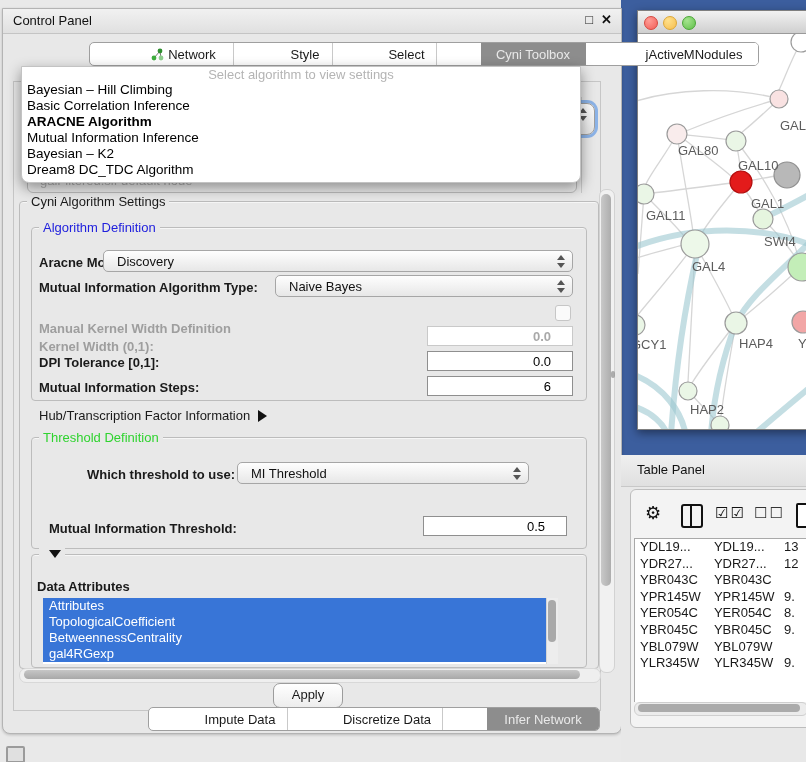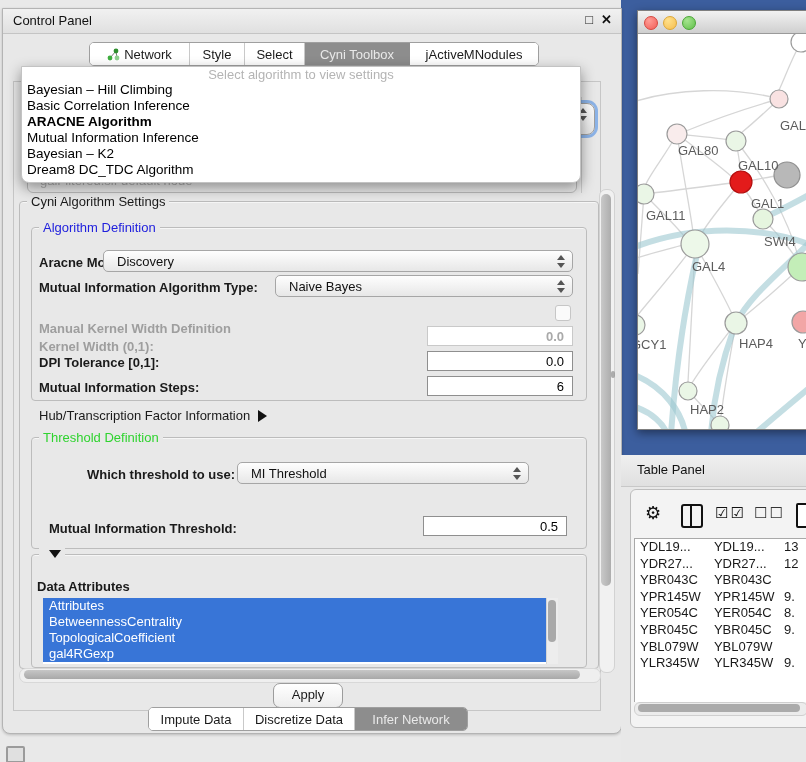--- a/index.html
+++ b/index.html
@@ -11,21 +11,21 @@
   .net-titlebar{position:absolute;left:0;top:0;right:0;height:22px;background:linear-gradient(#f2f2f2,#cfcfcf);border-bottom:1px solid #9a9a9a;}
   .tl{position:absolute;top:5px;width:12px;height:12px;border-radius:50%;}
   .net-content{position:absolute;left:0;top:23px;width:172px;height:395px;background:#fff;overflow:hidden;}
   
   .cp{position:absolute;left:2px;top:8px;width:618px;height:724px;background:#e8e8e8;border:1px solid #b4b4b4;border-radius:0 0 8px 8px;box-shadow:0 1px 3px rgba(0,0,0,.2);}
   .cp-titlebar{position:absolute;left:0;top:0;right:0;height:24px;background:linear-gradient(#f1f1f1,#e0e0e0);border-bottom:1px solid #c4c4c4;}
   .cp-title{position:absolute;left:10px;top:4px;font-size:13px;color:#111;}
   .cp-float{position:absolute;right:28px;top:3px;font-size:13px;color:#222;cursor:default;}
   .cp-close{position:absolute;right:9px;top:3px;font-size:13px;font-weight:bold;color:#111;cursor:default;}
   .seg{position:absolute;display:flex;background:#fff;border:1px solid #9f9f9f;border-radius:5px;overflow:hidden;height:22px;}
-  .seg-tab{display:flex;align-items:center;justify-content:center;gap:4px;font-size:13px;color:#1a1a1a;border-right:1px solid #c9c9c9;background:#fff;box-sizing:border-box;cursor:default;}
+  .seg-tab{display:flex;align-items:center;justify-content:center;gap:4px;font-size:13px;color:#1a1a1a;border-right:1px solid #c9c9c9;background:#fff;box-sizing:border-box;cursor:default;margin-left:44px;}
   .seg-tab:last-child{border-right:none;}
   .seg-tab.sel{background:#8d8d8d;color:#e9e9e9;border-right-color:#8d8d8d;}
   
   .inner{position:absolute;left:10px;top:72px;width:586px;height:628px;border:1px solid #c6c6c6;background:#e8e8e8;}
   .vscroll{position:absolute;left:596px;top:180px;width:14px;height:482px;background:#f1f1f1;border:1px solid #d2d2d2;border-radius:7px;}
   .vscroll .thumb{position:absolute;left:1px;top:4px;width:10px;height:392px;border-radius:6px;background:linear-gradient(90deg,#c9c9c9,#adadad);}
   
   .bg-combo{position:absolute;left:24px;top:158px;width:550px;height:26px;background:linear-gradient(#fdfdfd,#ececec);border:1px solid #bcbcbc;border-radius:6px;color:#b5b5b5;line-height:26px;padding-left:12px;box-sizing:border-box;}
   .bg-focus{position:absolute;left:560px;top:94px;width:30px;height:30px;border-radius:8px;background:linear-gradient(#fdfdfd,#e3e3e3);border:1px solid #9f9f9f;box-shadow:0 0 0 3px rgba(90,150,230,.65);}
   .bg-line{position:absolute;background:#c9c9c9;}
@@ -41,21 +41,21 @@
   .t-green{color:#2fd32f;}
   .lbl{position:absolute;font-size:13px;color:#1a1a1a;white-space:nowrap;}
   .b{font-weight:bold;}
   .dis{color:#9e9e9e;font-weight:bold;}
   
   .combo{position:absolute;height:22px;border:1px solid #a6a6a6;border-radius:5px;background:linear-gradient(#fefefe,#e7e7e7);box-sizing:border-box;cursor:default;}
   .combo .cval{position:absolute;left:13px;top:3px;font-size:13px;color:#111;white-space:nowrap;}
   .stepper{position:absolute;right:7px;top:4px;width:8px;height:13px;}
   .stepper:before{content:"";position:absolute;left:0;top:0;border-left:4px solid transparent;border-right:4px solid transparent;border-bottom:5px solid #555;}
   .stepper:after{content:"";position:absolute;left:0;bottom:0;border-left:4px solid transparent;border-right:4px solid transparent;border-top:5px solid #555;}
-  .tfield{position:absolute;height:20px;border:1px solid #8f8f8f;background:#fff;font-family:"Liberation Sans",sans-serif;font-size:13px;text-align:right;padding:0 8px;box-sizing:border-box;color:#000;}
+  .tfield{position:absolute;height:20px;border:1px solid #8f8f8f;background:#fff;font-family:"Liberation Sans",sans-serif;font-size:13px;text-align:right;padding:0 21px;box-sizing:border-box;color:#000;}
   .tfield.dis{border-color:#c9c9c9;color:#a9a9a9;}
   .chk{position:absolute;width:14px;height:14px;border:1px solid #c6c6c6;border-radius:3px;background:#fafafa;}
   .tri-r{display:inline-block;width:0;height:0;border-top:6px solid transparent;border-bottom:6px solid transparent;border-left:9px solid #111;margin-left:8px;vertical-align:-2px;}
   .tri-d{display:inline-block;width:0;height:0;border-left:6px solid transparent;border-right:6px solid transparent;border-top:8px solid #111;margin-left:6px;vertical-align:1px;}
   
   .attr-list{position:absolute;left:40px;top:589px;width:514px;height:66px;background:#fff;overflow:hidden;}
   .attr-item{height:16px;line-height:16px;padding-left:6px;font-size:13px;background:#3875d7;color:#fff;white-space:nowrap;cursor:default;}
   .attr-vscroll{position:absolute;left:543px;top:589px;width:11px;height:66px;background:#ededed;border-left:1px solid #d5d5d5;}
   .attr-vscroll .thumb{position:absolute;left:1px;top:2px;width:8px;height:42px;border-radius:4px;background:#a9a9a9;}
   .hscroll{position:absolute;left:16px;top:659px;width:580px;height:13px;background:#efefef;border:1px solid #d8d8d8;border-radius:7px;}
@@ -240,22 +240,22 @@
     </div>
     <span class="lbl b" style="left:46px;top:512px;">Mutual Information Threshold:</span>
     <input class="tfield" style="left: 420px; top: 507px; width: 144px;" value="0.5">
 
     <div class="group" style="left:28px;top:545px;width:554px;height:112px;">
       <span class="legend"><span class="tri-d"></span></span>
     </div>
     <span class="lbl b" style="left:34px;top:570px;">Data Attributes</span>
     <div class="attr-list" id="attrList">
         <div class="attr-item">Attributes</div>
+        <div class="attr-item">TopologicalCoefficient</div>
         <div class="attr-item">BetweennessCentrality</div>
-        <div class="attr-item">TopologicalCoefficient</div>
         <div class="attr-item">gal4RGexp</div>
       </div>
     <div class="attr-vscroll">
         <div class="thumb"></div>
       </div>
     <div class="hscroll">
         <div class="thumb" style="width:556px;"></div>
       </div>
 
     <div class="popup">

